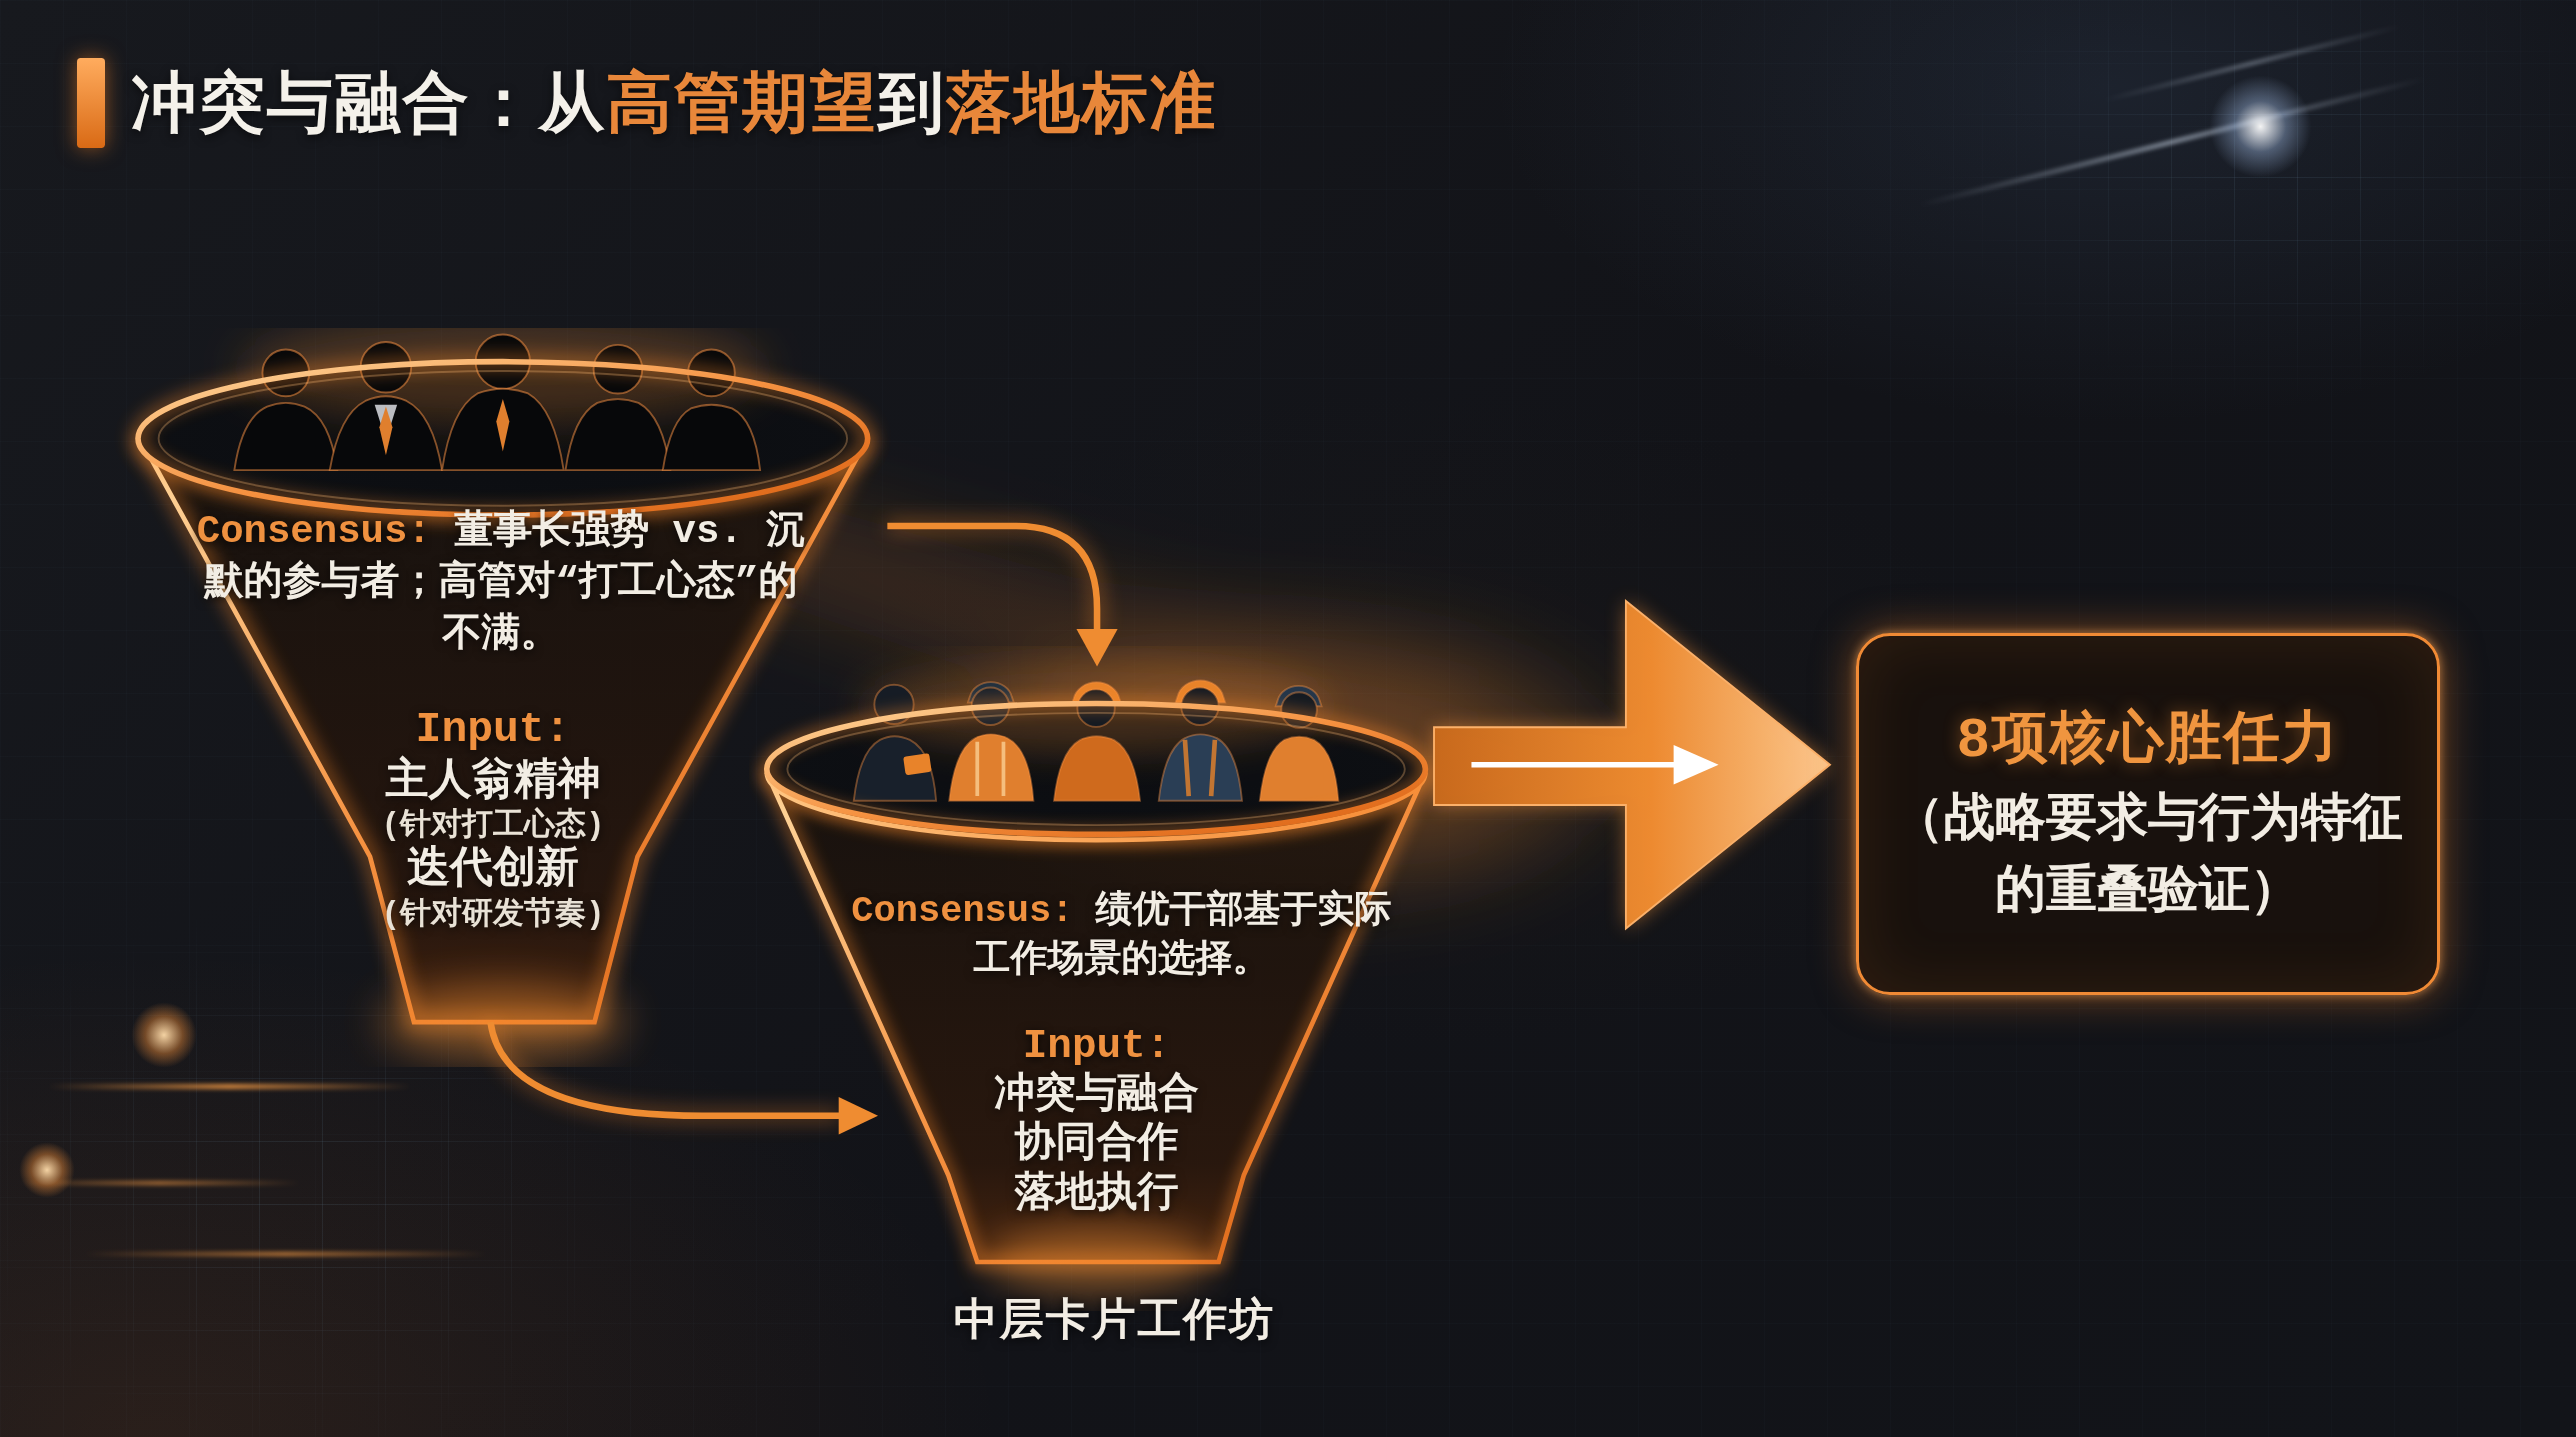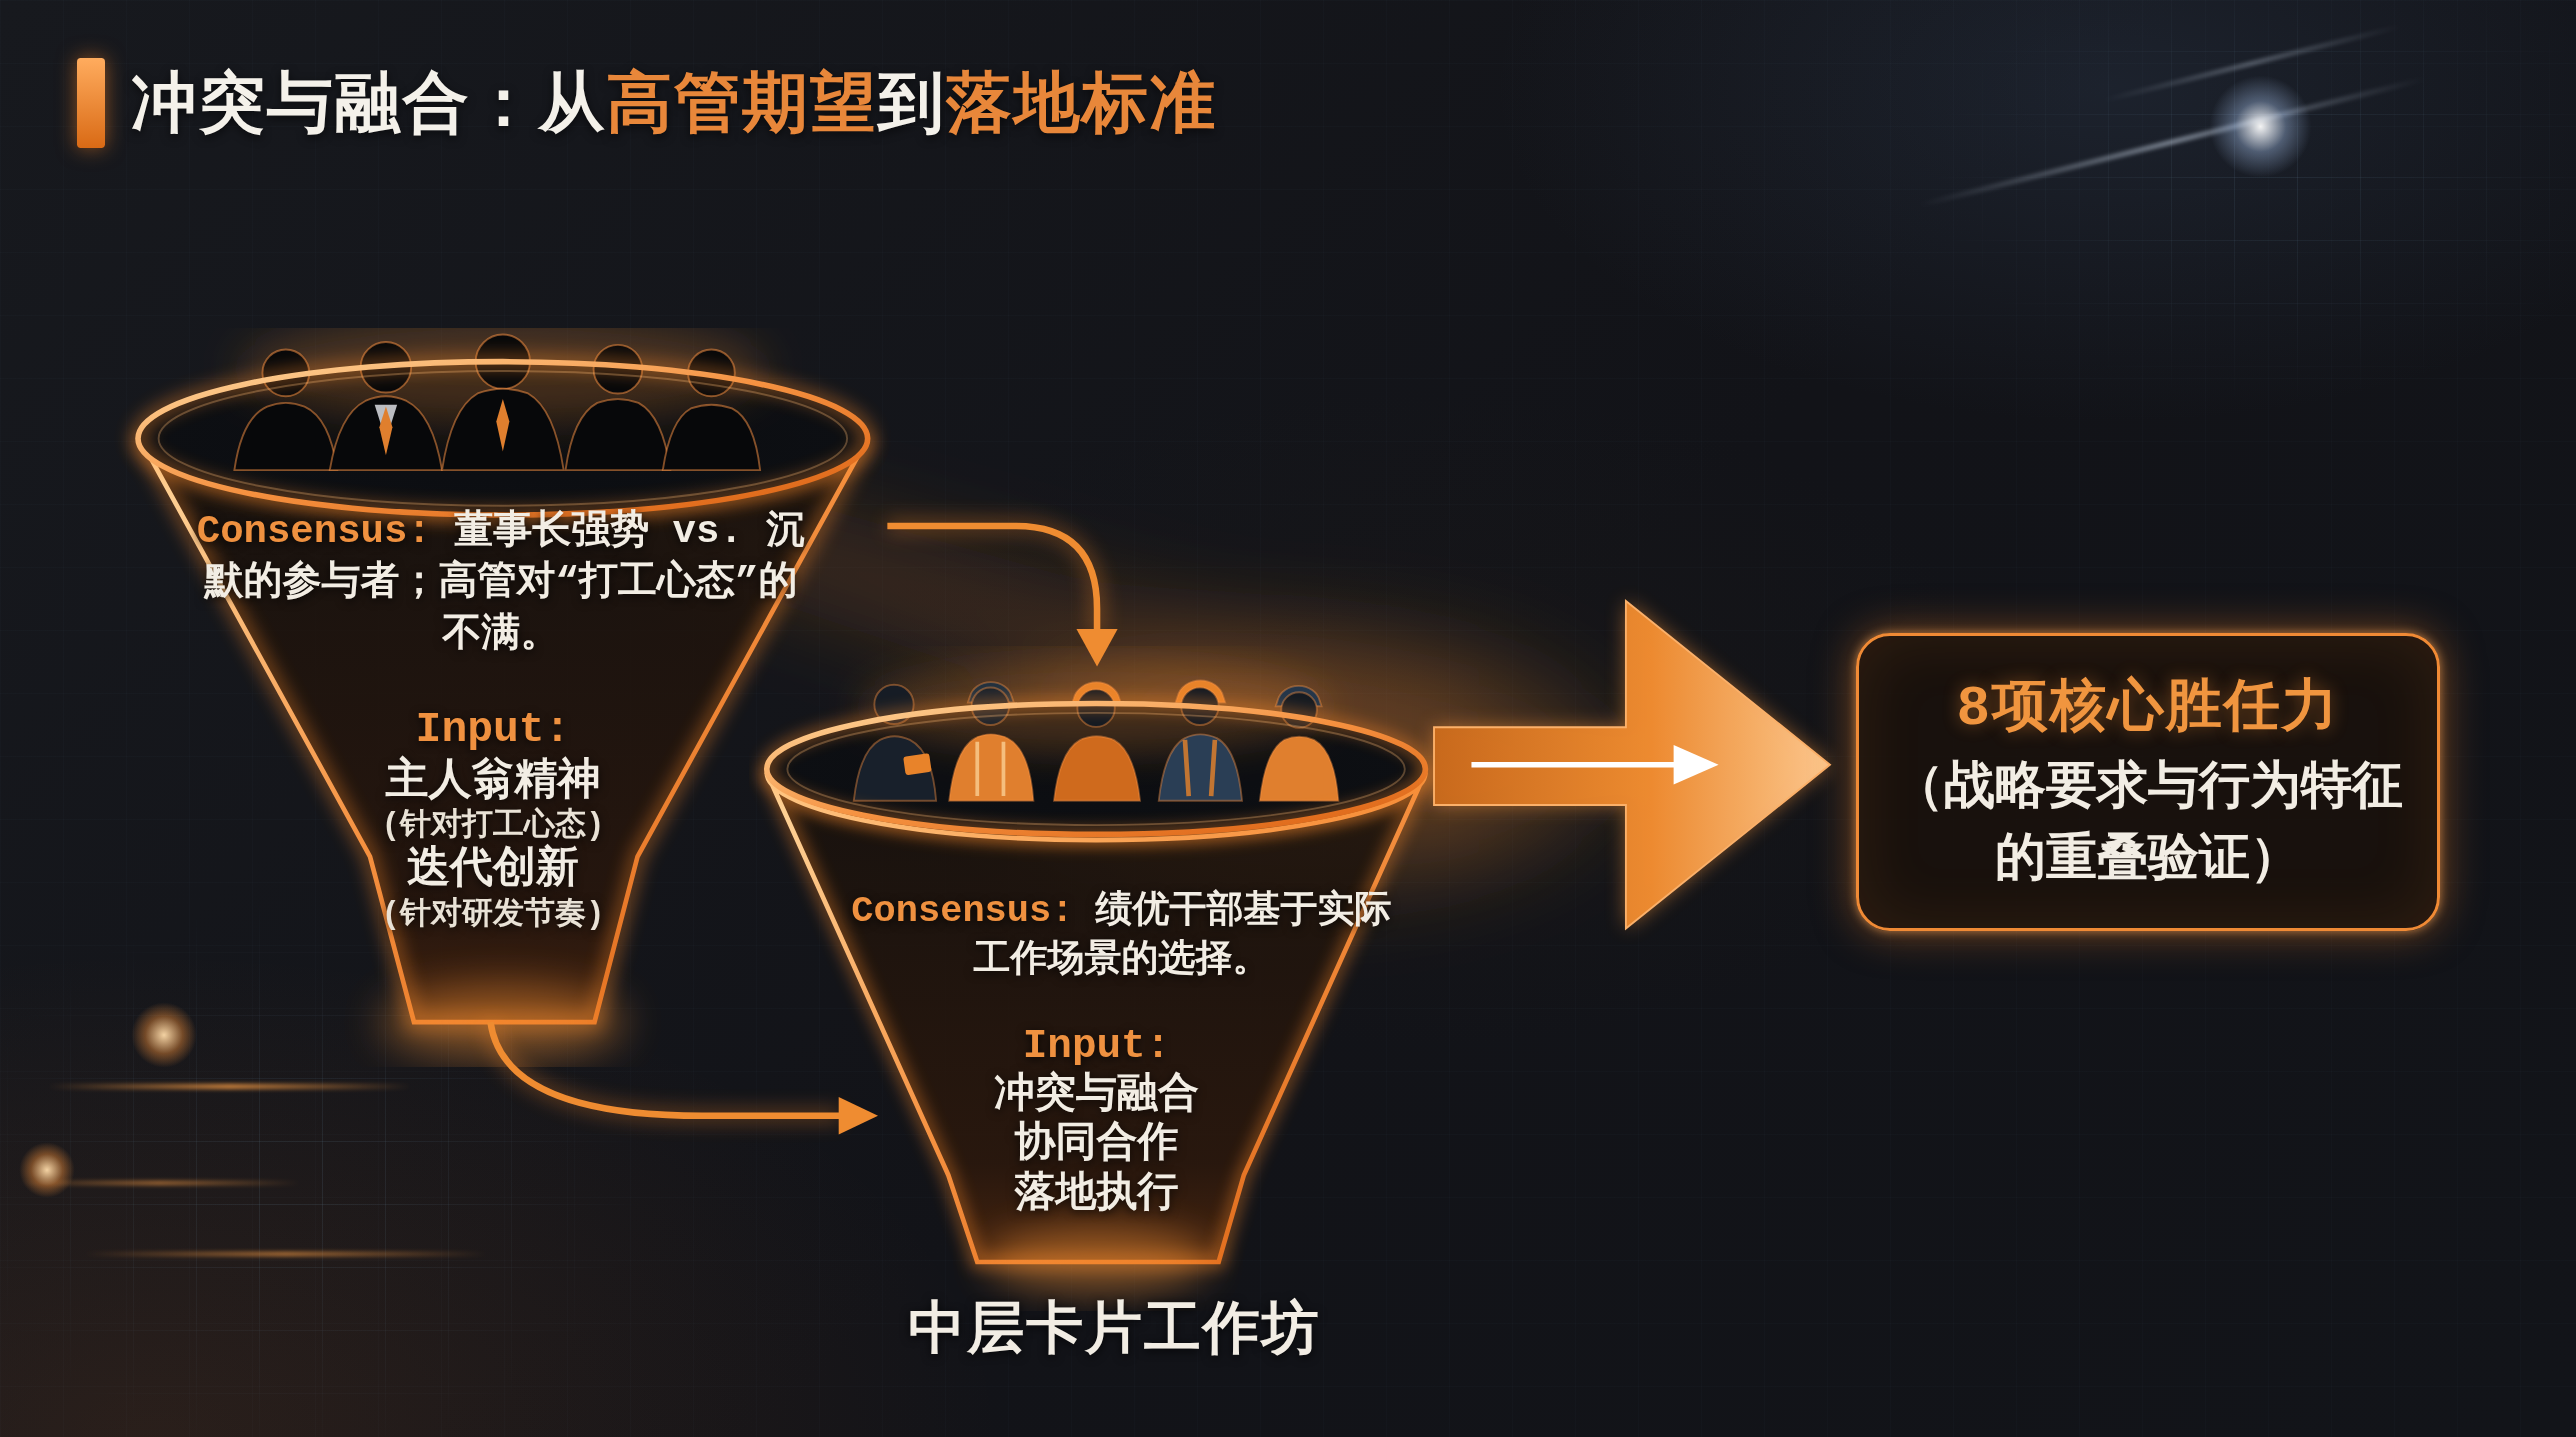--- a/index.html
+++ b/index.html
@@ -61,21 +61,21 @@
   .body-text { font-size:39px; font-weight:600; line-height:1.32; }
   .body-text .olabel { color:#ef9140; font-weight:bold; }
   .input-block { line-height:1.2; }
   .input-label { color:#ef9140; font-weight:bold; font-size:43px; display:block; }
   .input-item { font-size:43px; font-weight:600; display:block; }
   .input-note { font-size:31px; font-weight:600; display:block; color:#e9e2d6; }
   .input-item-mid { font-size:41px; font-weight:600; display:block; }
 
   
   .result-box {
-    position:absolute; left:1856px; top:633px; width:584px; height:298px; z-index:6;
+    position:absolute; left:1856px; top:633px; width:584px; height:362px; z-index:6;
     border:3.7px solid #f08a35; border-radius:34px;
     background:rgba(26,17,10,.78);
     box-shadow:0 0 42px rgba(240,130,40,.5), 0 0 9.4px rgba(255,180,110,.6), inset 0 0 66px rgba(240,130,40,.12);
     display:flex; flex-direction:column; align-items:center; justify-content:center;
     text-align:center; padding:12px 28px;
   }
   .result-line1 { font-size:56px; font-weight:bold; color:#f0953f; letter-spacing:1.9px; text-shadow:0 0 17px rgba(240,140,50,.45); }
   .result-line2 { font-size:51px; font-weight:bold; color:#f2ede4; line-height:1.4; margin-top:9.4px; }
 </style>
 </head>
@@ -293,21 +293,21 @@
 
   <div class="txt body-text" style="left:850px; top:887px; width:543px; font-size:37px;"><span class="olabel">Consensus:</span><span> 绩优干部基于实际工作场景的选择。</span></div>
 
   <div class="txt input-block" style="left:881px; top:1022px; width:431px;">
     <span class="input-label" style="font-size:41px;">Input:</span>
     <span class="input-item-mid">冲突与融合</span>
     <span class="input-item-mid">协同合作</span>
     <span class="input-item-mid">落地执行</span>
   </div>
 
-  <div class="txt funnel-label" style="left:871px; top:1290px; width:487px; font-size:57px;">中层卡片工作坊</div>
+  <div class="txt funnel-label" style="left:871px; top:1290px; width:487px; font-size:44px;">中层卡片工作坊</div>
 
   <div class="result-box">
     <div class="result-line1">8项核心胜任力</div>
     <div class="result-line2">
       <span>（战略要求与行为特征</span><br>
       <span>的重叠验证）</span>
     </div>
   </div>
 
 </div>

